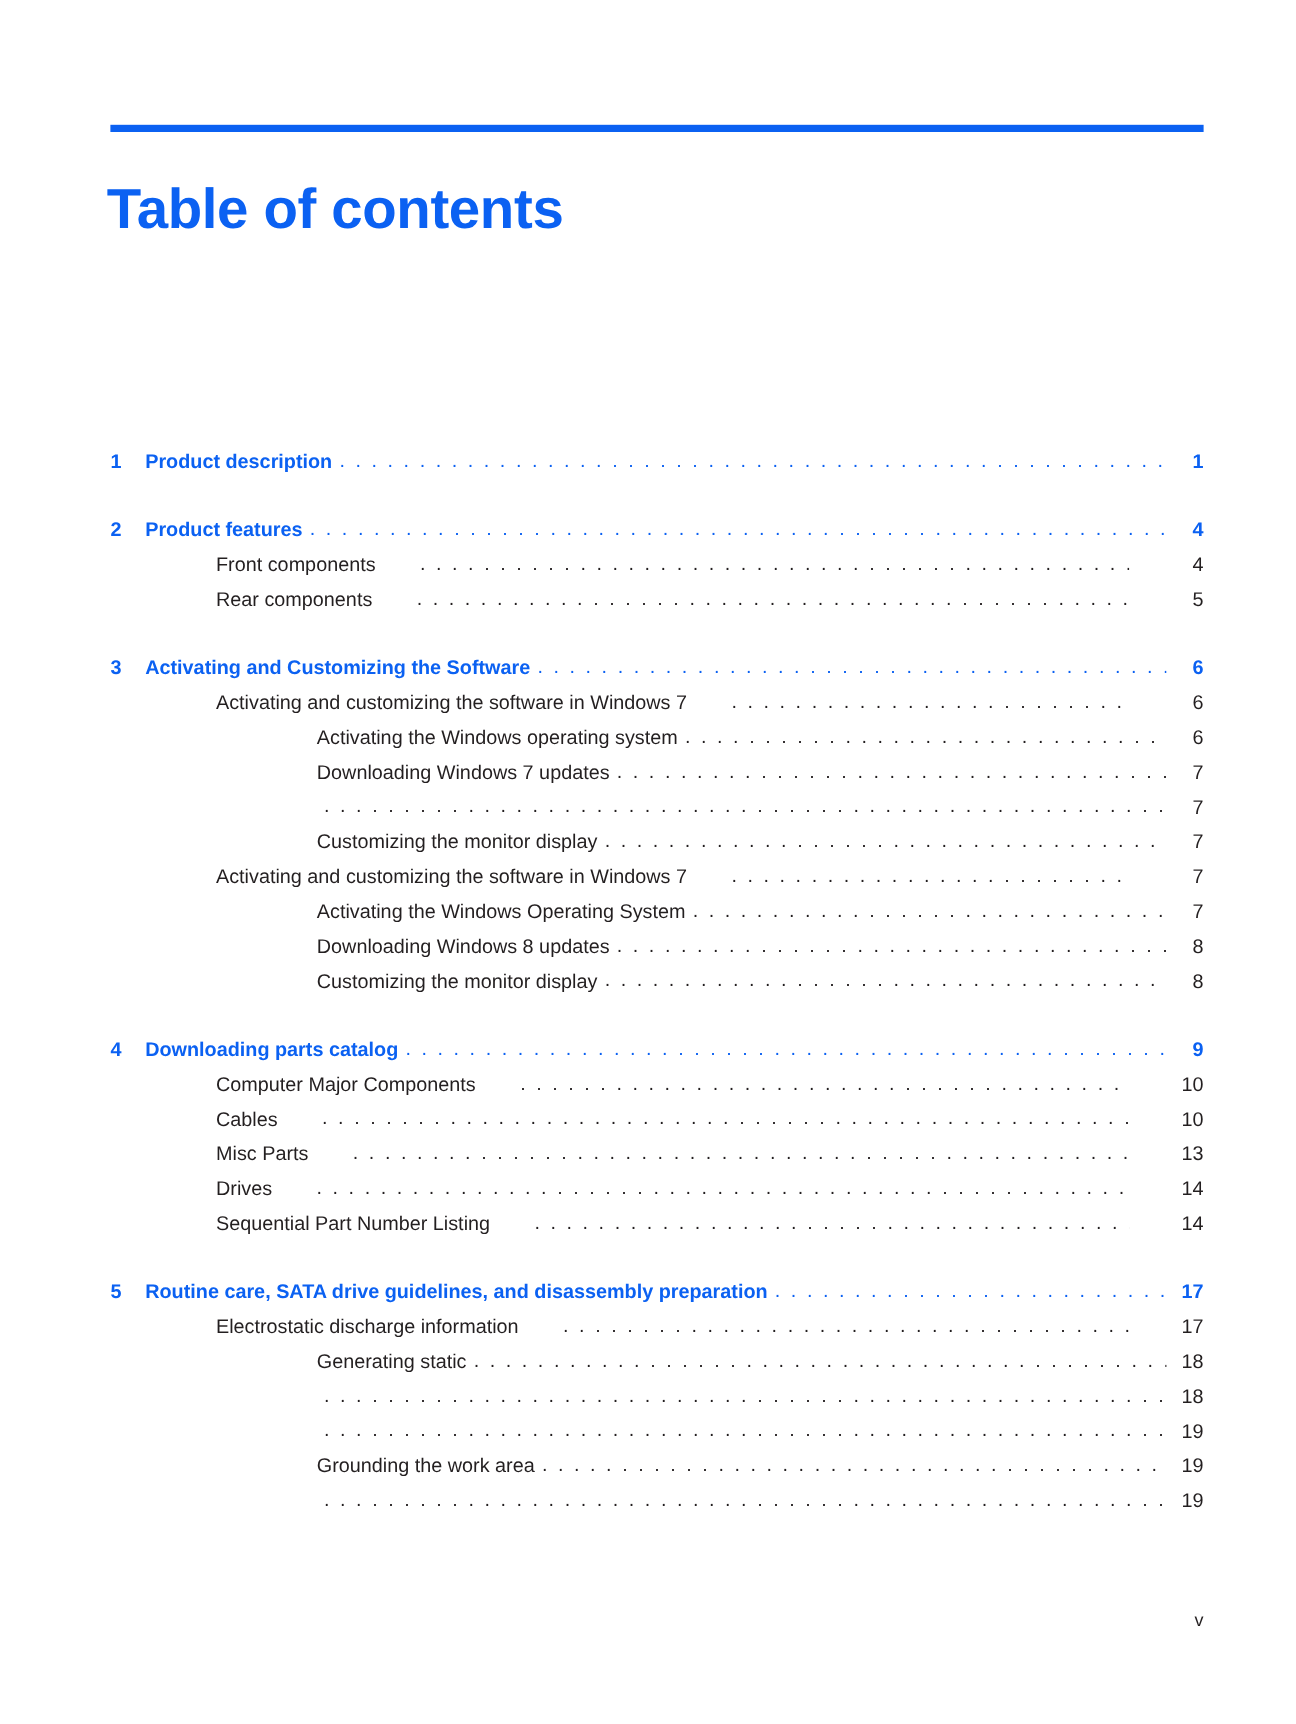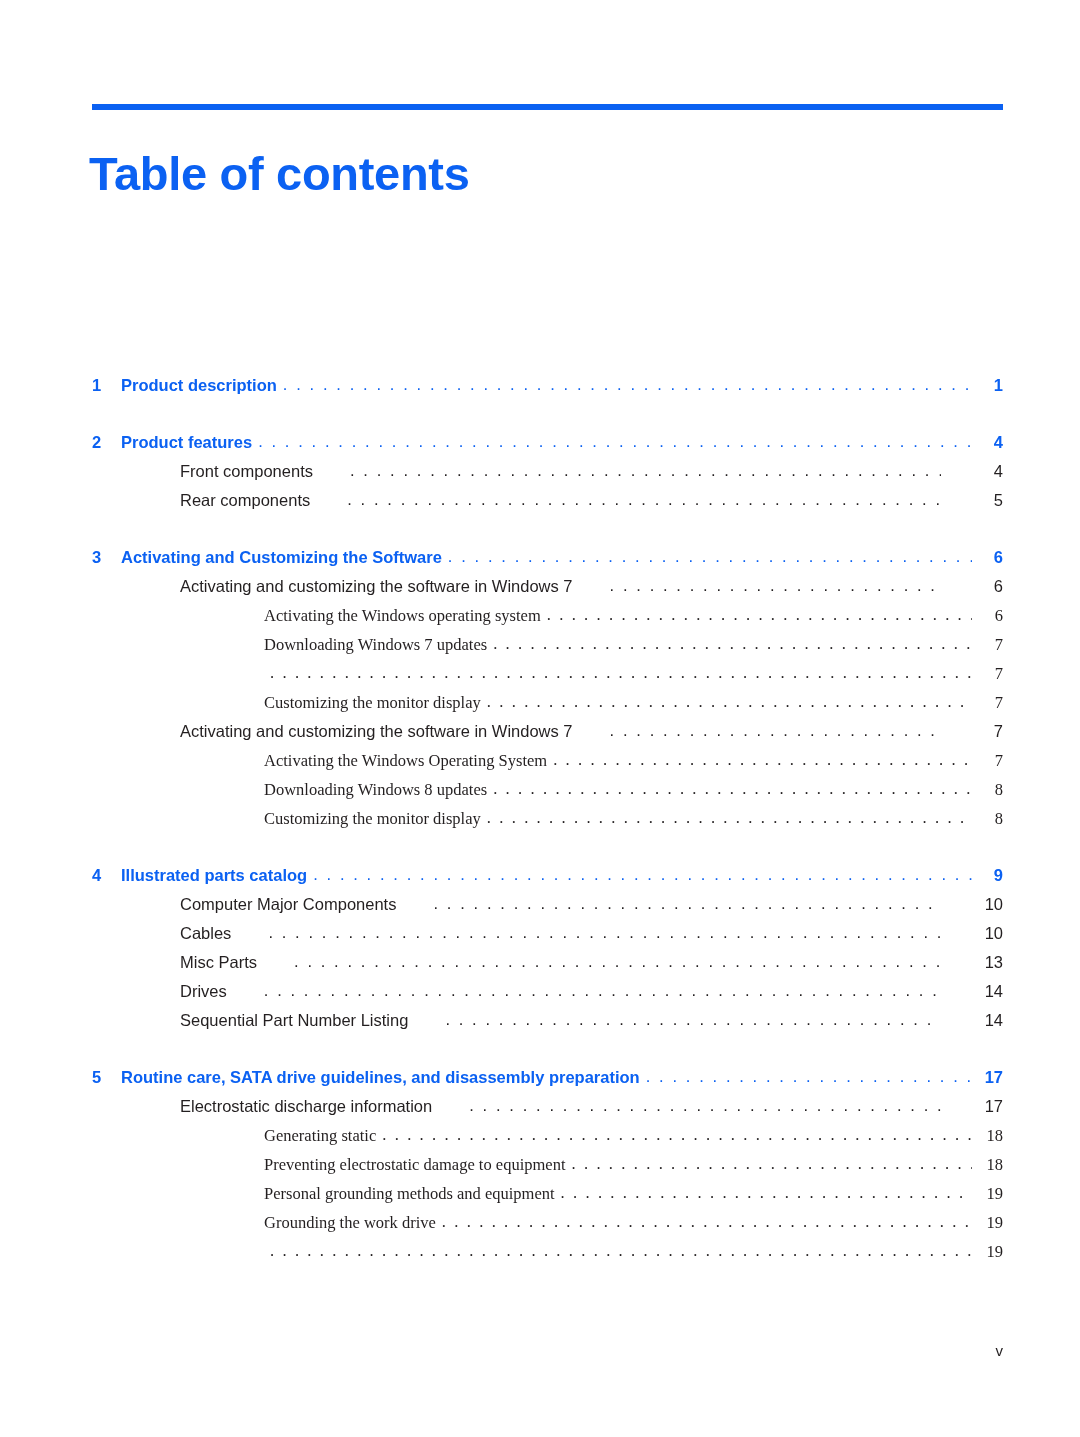--- a/index.html
+++ b/index.html
@@ -88,21 +88,20 @@
   }
 
   
   .toc-entry.lvl3 {
     color: #231f20;
     font-weight: normal;
     font-size: 16.5px;
     height: 29px;
     line-height: 29px;
     padding-left: 172px;
-    font-family: Liberation Serif, serif;
   }
 
   .label {
     white-space: nowrap;
     flex: 0 0 auto;
     text-align: right;
   }
 
   .leader {
     flex: 1 1 auto;
@@ -218,21 +217,21 @@
         <span class="leader">. . . . . . . . . . . . . . . . . . . . . . . . . . . . . . . . . . . . . . . . . . . . . . . . . . . . . . . . . . . . . . . . . . . . . . . . . . . . . . . . . . . . . . . . . . . . . . . . . . . . . . . . . . . . . . . . . . . . . . . . . . . . . . . . . </span>
         <span class="pnum">8</span>
       </div>
       <div class="toc-entry lvl3">
         <span class="label">Customizing the monitor display</span>
         <span class="leader">. . . . . . . . . . . . . . . . . . . . . . . . . . . . . . . . . . . . . . . . . . . . . . . . . . . . . . . . . . . . . . . . . . . . . . . . . . . . . . . . . . . . . . . . . . . . . . . . . . . . . . . . . . . . . . . . . . . . . . . . . . . . . . . . . </span>
         <span class="pnum">8</span>
       </div>
       <div class="toc-entry lvl1 gap-before">
         <span class="num">4</span>
-        <span class="label">Illustrated parts catalog</span>
+        <span class="label">Downloading parts catalog</span>
         <span class="leader">. . . . . . . . . . . . . . . . . . . . . . . . . . . . . . . . . . . . . . . . . . . . . . . . . . . . . . . . . . . . . . . . . . . . . . . . . . . . . . . . . . . . . . . . . . . . . . . . . . . . . . . . . . . . . . . . . . . . . . . . . . . . . . . . . </span>
         <span class="pnum">9</span>
       </div>
       <div class="toc-entry lvl2">
         <span class="label">Computer Major Components</span>
         <span class="leader">. . . . . . . . . . . . . . . . . . . . . . . . . . . . . . . . . . . . . . . . . . . . . . . . . . . . . . . . . . . . . . . . . . . . . . . . . . . . . . . . . . . . . . . . . . . . . . . . . . . . . . . . . . . . . . . . . . . . . . . . . . . . . . . . . </span>
         <span class="pnum">10</span>
       </div>
       <div class="toc-entry lvl2">
         <span class="label">Cables</span>
@@ -264,31 +263,29 @@
         <span class="label">Electrostatic discharge information</span>
         <span class="leader">. . . . . . . . . . . . . . . . . . . . . . . . . . . . . . . . . . . . . . . . . . . . . . . . . . . . . . . . . . . . . . . . . . . . . . . . . . . . . . . . . . . . . . . . . . . . . . . . . . . . . . . . . . . . . . . . . . . . . . . . . . . . . . . . . </span>
         <span class="pnum">17</span>
       </div>
       <div class="toc-entry lvl3">
         <span class="label">Generating static</span>
         <span class="leader">. . . . . . . . . . . . . . . . . . . . . . . . . . . . . . . . . . . . . . . . . . . . . . . . . . . . . . . . . . . . . . . . . . . . . . . . . . . . . . . . . . . . . . . . . . . . . . . . . . . . . . . . . . . . . . . . . . . . . . . . . . . . . . . . . </span>
         <span class="pnum">18</span>
       </div>
       <div class="toc-entry lvl3">
-        <span class="label">Preventing electrostatic damage to equipment</span>
         <span class="leader">. . . . . . . . . . . . . . . . . . . . . . . . . . . . . . . . . . . . . . . . . . . . . . . . . . . . . . . . . . . . . . . . . . . . . . . . . . . . . . . . . . . . . . . . . . . . . . . . . . . . . . . . . . . . . . . . . . . . . . . . . . . . . . . . . </span>
         <span class="pnum">18</span>
       </div>
       <div class="toc-entry lvl3">
-        <span class="label">Personal grounding methods and equipment</span>
         <span class="leader">. . . . . . . . . . . . . . . . . . . . . . . . . . . . . . . . . . . . . . . . . . . . . . . . . . . . . . . . . . . . . . . . . . . . . . . . . . . . . . . . . . . . . . . . . . . . . . . . . . . . . . . . . . . . . . . . . . . . . . . . . . . . . . . . . </span>
         <span class="pnum">19</span>
       </div>
       <div class="toc-entry lvl3">
-        <span class="label">Grounding the work drive</span>
+        <span class="label">Grounding the work area</span>
         <span class="leader">. . . . . . . . . . . . . . . . . . . . . . . . . . . . . . . . . . . . . . . . . . . . . . . . . . . . . . . . . . . . . . . . . . . . . . . . . . . . . . . . . . . . . . . . . . . . . . . . . . . . . . . . . . . . . . . . . . . . . . . . . . . . . . . . . </span>
         <span class="pnum">19</span>
       </div>
       <div class="toc-entry lvl3">
         <span class="leader">. . . . . . . . . . . . . . . . . . . . . . . . . . . . . . . . . . . . . . . . . . . . . . . . . . . . . . . . . . . . . . . . . . . . . . . . . . . . . . . . . . . . . . . . . . . . . . . . . . . . . . . . . . . . . . . . . . . . . . . . . . . . . . . . . </span>
         <span class="pnum">19</span>
       </div>
     </div>
 
   <div class="folio">v</div>

